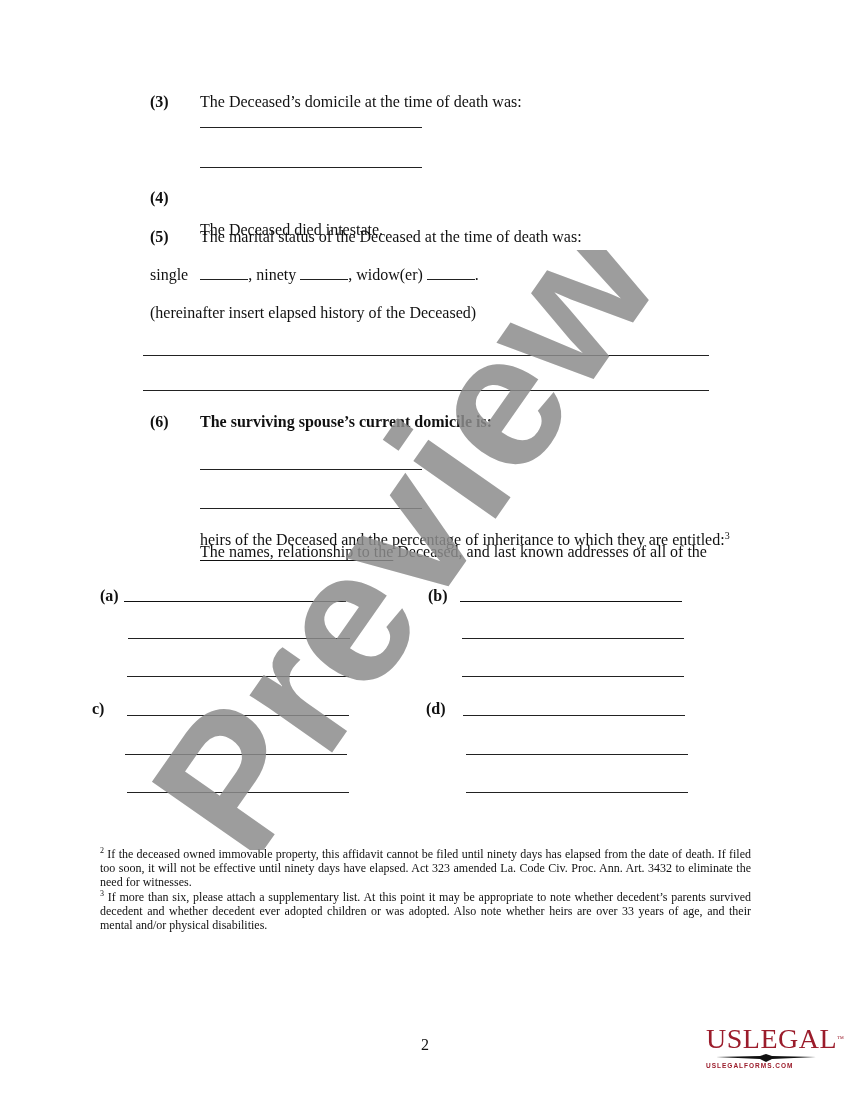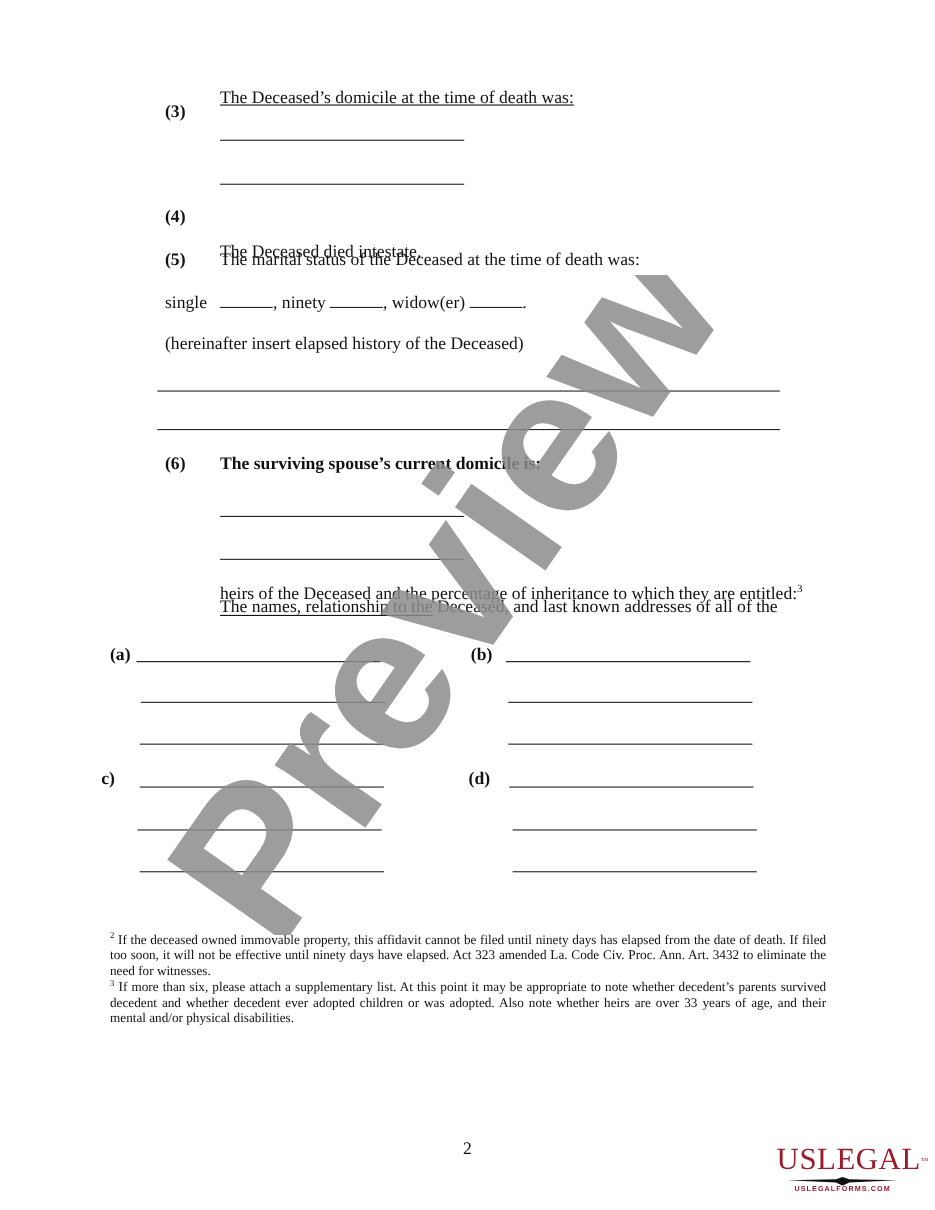--- a/index.html
+++ b/index.html
@@ -15,21 +15,21 @@
   .fn { font-size: 12px; line-height: 14px; text-align: justify; white-space: normal; }
   .fn sup { font-size: 8px; vertical-align: top; line-height: 8px; }
   .watermark { position: absolute; left: 85px; top: 250px; width: 680px; height: 600px; pointer-events: none; }
   .logo-text { font-family: "Liberation Serif", serif; color: #9b1c2b; font-size: 28px; letter-spacing: 0.5px; line-height: 28px; }
   .logo-sub { font-family: "Liberation Sans", sans-serif; color: #9b1c2b; font-size: 6.5px; letter-spacing: 1px; font-weight: bold; }
 </style>
 </head>
 <body>
 
 <div class="abs num" style="left:150px; top:92px;">(3)</div>
-<div class="abs txt" style="left:200px; top:80px;text-decoration:underline;">The Deceased’s domicile at the time of death was:</div>
+<div class="abs txt" style="left:200px; top:92px;">The Deceased’s domicile at the time of death was:</div>
 <div class="line" style="left:200px; top:127px; width:222px;"></div>
 <div class="line" style="left:200px; top:167px; width:222px;"></div>
 
 <div class="abs num" style="left:150px; top:188px;">(4)</div>
 <div class="abs txt" style="left:200px; top:188px;margin-top:32px;">The Deceased died intestate.</div>
 
 <div class="abs num" style="left:150px; top:227px;">(5)</div>
 <div class="abs txt" style="left:200px; top:227px;">The marital status of the Deceased at the time of death was:</div>
 
 <div class="abs txt" style="left:150px; top:265px;">
@@ -83,21 +83,21 @@
   <sup>3</sup>
   <span>If more than six, please attach a supplementary list. At this point it may be appropriate to note whether decedent’s parents survived decedent and whether decedent ever adopted children or was adopted. Also note whether heirs are over 33 years of age, and their mental and/or physical disabilities.</span>
 </div>
 
 <div class="abs txt" style="left:421px; top:1035px;">2</div>
 
 <svg class="watermark" viewBox="0 0 680 600">
   <text x="340" y="340" text-anchor="middle" transform="rotate(-55 340 300)" font-family="Liberation Sans, DejaVu Sans, sans-serif" font-weight="bold" font-size="190" fill="#8c8c8c" fill-opacity="0.85">Preview</text>
 </svg>
 
-<div class="abs" style="left:706px; top:1025px; width:120px; text-align:center;margin-top:16px;">
+<div class="abs" style="left:706px; top:1025px; width:120px; text-align:left;">
   <div class="logo-text">
     <span>USLEGAL</span><sup style="font-size:7px; vertical-align:top;">™</sup>
   </div>
   <svg width="100" height="8" viewBox="0 0 100 8" style="display:block; margin:1px auto 0;">
     <path d="M0 3 L44 2 L50 0 L56 2 L100 3 L56 5 L50 8 L44 5 Z" fill="#111"></path>
   </svg>
   <div class="logo-sub">USLEGALFORMS.COM</div>
 </div>
 
 </body></html>

